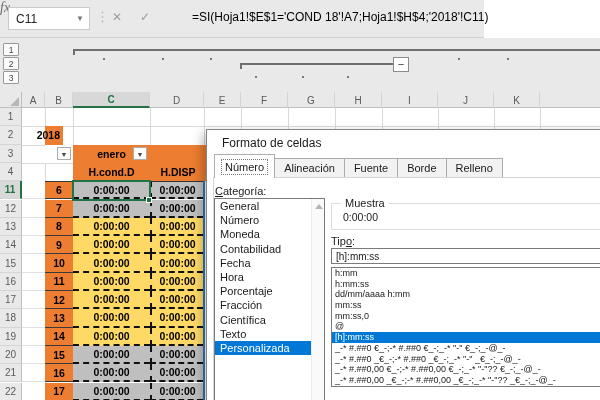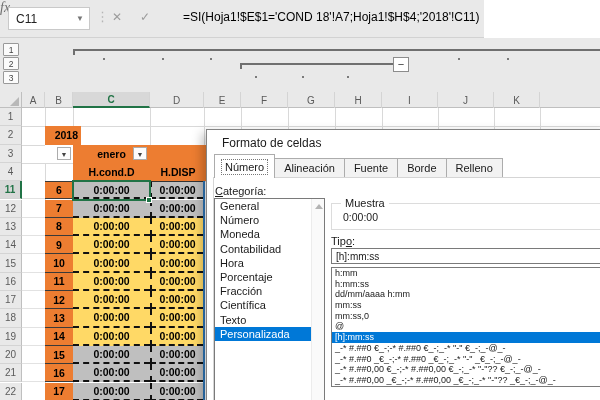--- a/index.html
+++ b/index.html
@@ -7,21 +7,21 @@
   *{box-sizing:border-box;}
   
   #formula-bar{position:absolute;left:0;top:0;width:484px;height:38px;background:#E9E9E9;border-bottom:1px solid #D2D2D2;z-index:6;}
   #name-box{position:absolute;left:8px;top:7px;width:82px;height:23px;background:#fff;border:1px solid #C9C9C9;
     display:flex;align-items:center;padding-left:7px;font-size:12px;color:#222;}
   #name-box .dd{position:absolute;right:5px;top:6px;font-size:8px;color:#777;}
   #fb-grip{position:absolute;left:96px;top:9px;color:#B5B5B5;font-size:13px;letter-spacing:-1px;}
   .fb-btn{position:absolute;top:10px;font-size:12px;color:#9C9C9C;}
   #fb-x{left:112px;} #fb-check{left:140px;}
   #fb-fx{left:164px;top:9px;font-family:"Liberation Serif",serif;font-style:italic;font-size:14px;color:#6f6f6f;}
-  #formula-text{position:absolute;left:183px;top:10px;font-size:12px;color:#000;white-space:nowrap;}
+  #formula-text{position:absolute;left:192px;top:10px;font-size:12px;color:#000;white-space:nowrap;}
   
   #outline-area{position:absolute;left:0;top:38px;width:600px;height:54px;background:#E9E9E9;z-index:5;}
   .olv-btn{position:absolute;left:3px;width:16px;height:13px;background:#FBFBFB;border:1px solid #999;
     font-size:8.5px;color:#444;display:flex;align-items:center;justify-content:center;border-radius:1px;}
   #olv1{top:5px;} #olv2{top:19px;} #olv3{top:33px;}
   .bracket{position:absolute;border-top:2px solid #6F6F6F;border-left:2px solid #6F6F6F;height:6px;}
   #bracket-l1{left:73px;top:11px;width:527px;}
   #bracket-l2{left:240px;top:25px;width:153px;}
   #collapse-btn{position:absolute;left:393px;top:19px;width:16px;height:15px;background:#fff;border:1px solid #8c8c8c;
     display:flex;align-items:center;justify-content:center;font-size:11px;color:#333;line-height:1;}
@@ -45,21 +45,21 @@
   .cell{position:absolute;height:18.3px;display:flex;align-items:center;justify-content:center;
     font-size:10.5px;font-weight:600;color:#000;z-index:2;}
   .acell{position:absolute;left:22px;width:23px;height:18.3px;background:#fff;border-bottom:1px solid #E2E2E2;z-index:2;}
   .bcell{left:45px;width:28px;background:var(--orange);border-bottom:1px solid #3A3A3A;}
   .bcell.first{border-top:1px solid #3A3A3A;}
   .ccell{left:73px;width:77px;border-bottom:2px dashed #111;}
   .dcell{left:150px;width:53px;border-bottom:2px dashed #111;border-left:2px dashed #111;}
   .ccell.first,.dcell.first{border-top:1px solid #333;}
   .gray{background:var(--gray);} .yellow{background:var(--yellow);}
   .orange-cell{background:var(--orange);}
-  #year-cell{left:45px;top:126.3px;width:36px;justify-content:flex-end;padding-right:3px;}
+  #year-cell{left:45px;top:126.3px;width:18px;justify-content:flex-end;padding-right:3px;}
   #b3-cell{position:absolute;left:45px;top:144.6px;width:28px;height:18.3px;background:#fff;z-index:2;}
   .filter-btn{position:absolute;width:14px;height:13px;background:#FDFDFD;border:1px solid #ACACAC;
     display:flex;align-items:center;justify-content:center;z-index:3;}
   .filter-btn span{font-size:7px;color:#444;transform:translateY(0.5px);}
   #b3-filter{left:57px;top:147px;}
   #month-cell{left:73px;top:144.6px;width:77px;}
   #month-filter{left:133px;top:147px;}
   #d3-cell{left:150px;top:144.6px;width:56px;}
   #c4-cell{left:73px;top:162.9px;width:77px;font-weight:bold;}
   #d4-cell{left:150px;top:162.9px;width:56px;font-weight:bold;}
@@ -258,20 +258,21 @@
   <div id="cat-label"><span class="accel">C</span><span>ategoría:</span></div>
   <div id="cat-list">
     <div id="cat-scroll">
       <div class="sb-up"></div>
       <div class="sb-down"></div>
     </div>
   <div class="cat-item">General</div>
       <div class="cat-item">Número</div>
       <div class="cat-item">Moneda</div>
       <div class="cat-item">Contabilidad</div>
+      <div class="cat-item">Fecha</div>
       <div class="cat-item">Hora</div>
       <div class="cat-item">Porcentaje</div>
       <div class="cat-item">Fracción</div>
       <div class="cat-item">Científica</div>
       <div class="cat-item">Texto</div>
       <div class="cat-item sel">Personalizada</div>
     </div>
   <div id="sample-group">
     <div id="sample-label">Muestra</div>
     <div id="sample-value">0:00:00</div>

